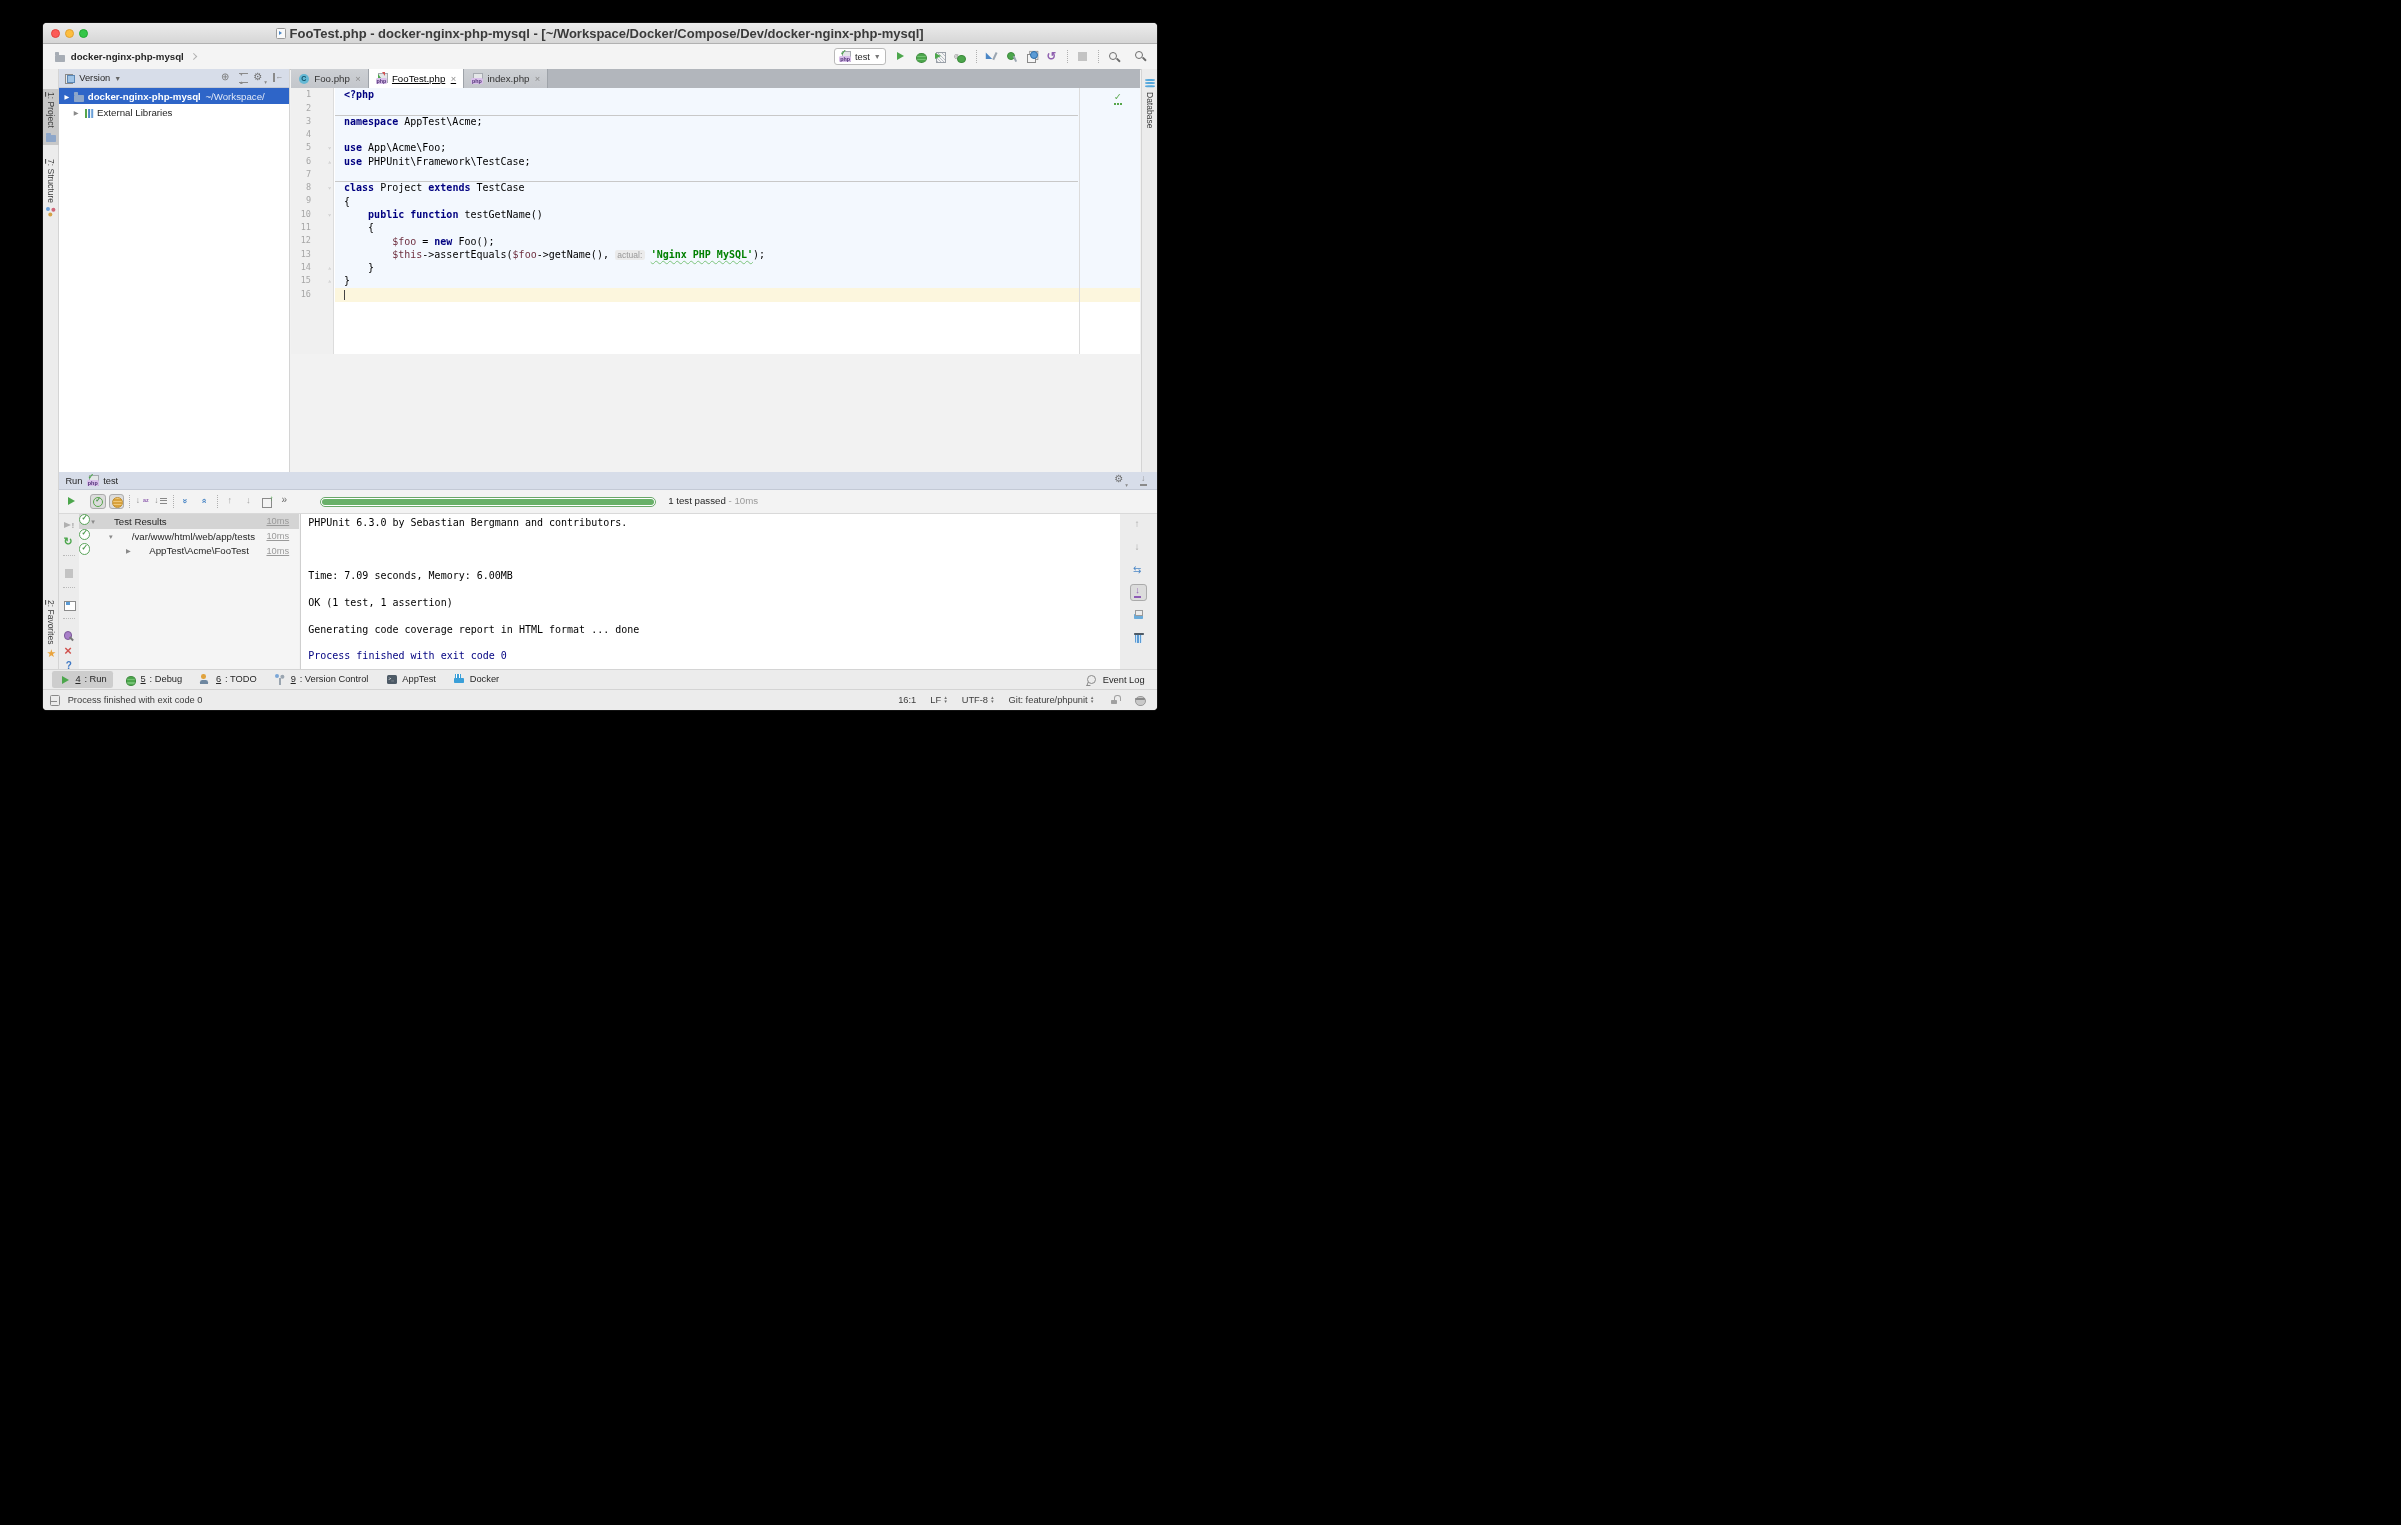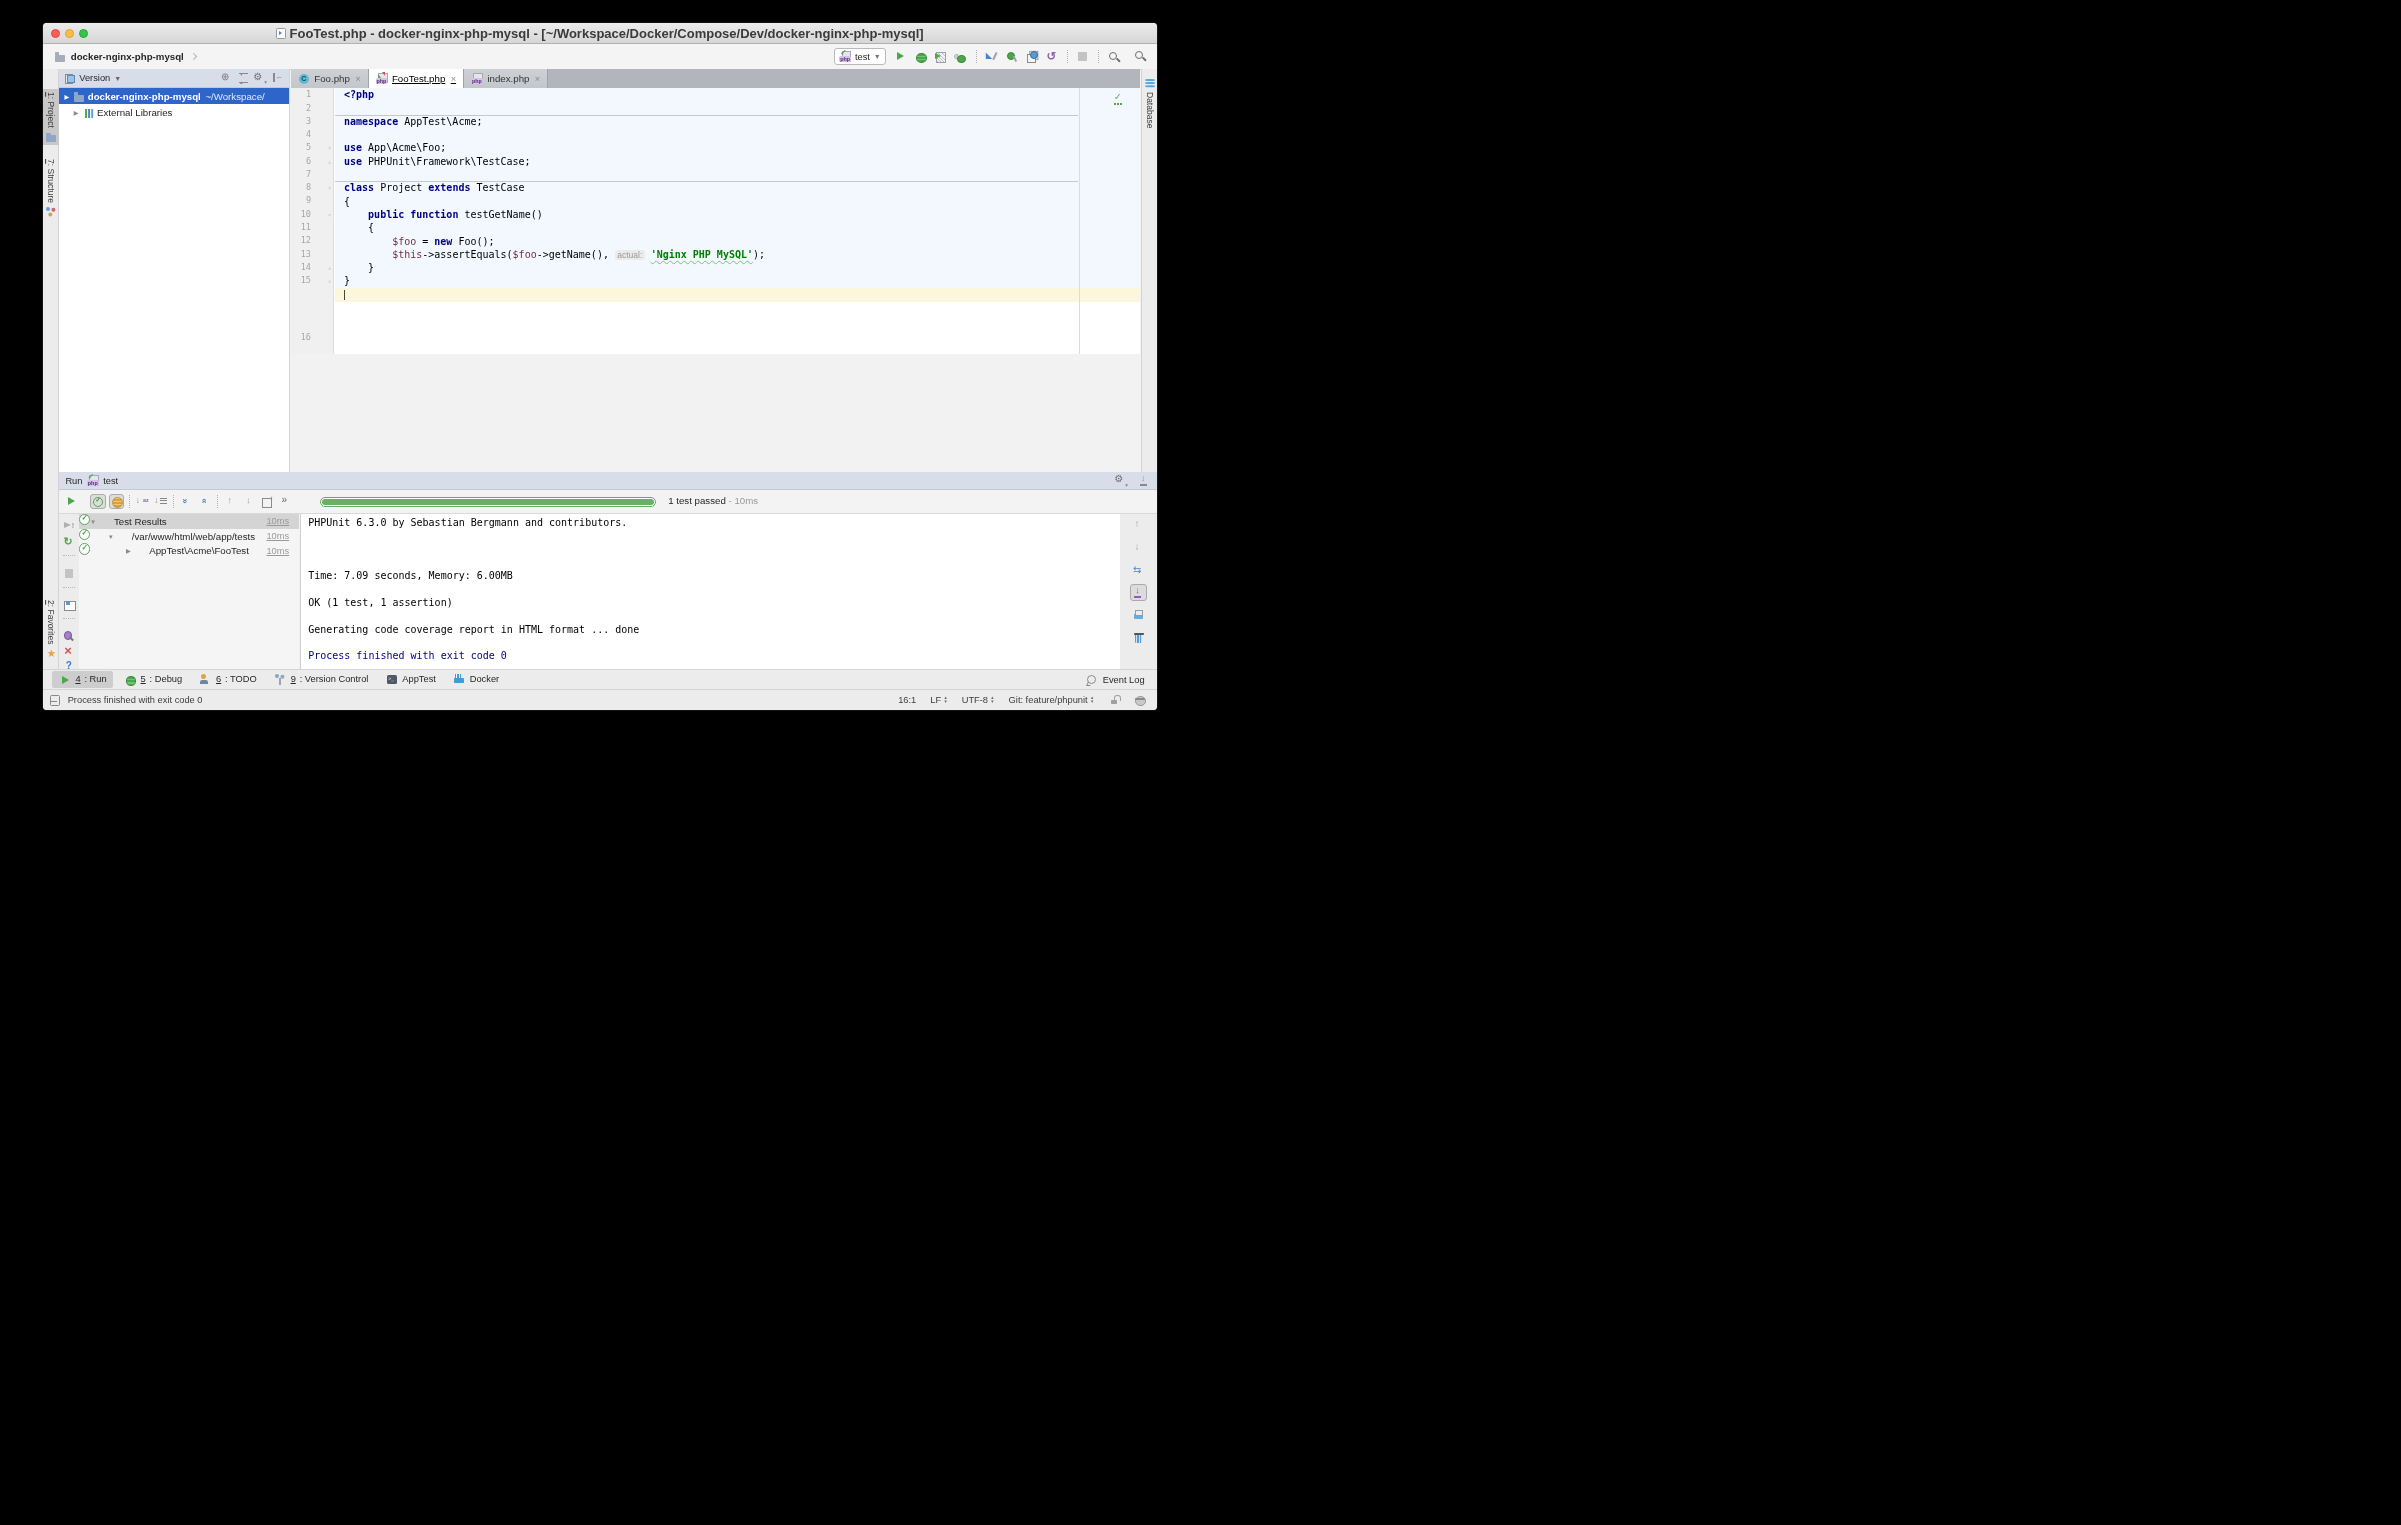--- a/index.html
+++ b/index.html
@@ -397,21 +397,21 @@
           <div class="gut-num" style="top: 106px;">9</div>
           <div class="gut-num" style="top: 120px;">10</div>
           <div class="gut-fold" style="top: 120px;">▿</div>
           <div class="gut-num" style="top: 133px;">11</div>
           <div class="gut-num" style="top: 146px;">12</div>
           <div class="gut-num" style="top: 160px;">13</div>
           <div class="gut-num" style="top: 173px;">14</div>
           <div class="gut-fold" style="top: 173px;">▵</div>
           <div class="gut-num" style="top: 186px;">15</div>
           <div class="gut-fold" style="top: 186px;">▵</div>
-          <div class="gut-num" style="top: 200px; margin-top: 43px;">16</div>
+          <div class="gut-num" style="top: 200px;">16</div>
         </div>
       <div class="code-lines" id="code-lines">
           <div class="code-line"><span class="tk-k">&lt;?php</span></div>
           <div class="code-line"></div>
           <div class="code-line sep"><span class="tk-k">namespace</span><span class="tk-p"> AppTest\Acme;</span></div>
           <div class="code-line"></div>
           <div class="code-line"><span class="tk-k">use</span><span class="tk-p"> App\Acme\Foo;</span></div>
           <div class="code-line"><span class="tk-k">use</span><span class="tk-p"> PHPUnit\Framework\TestCase;</span></div>
           <div class="code-line"></div>
           <div class="code-line sep"><span class="tk-k">class</span><span class="tk-p"> Project </span><span class="tk-k">extends</span><span class="tk-p"> TestCase</span></div>

